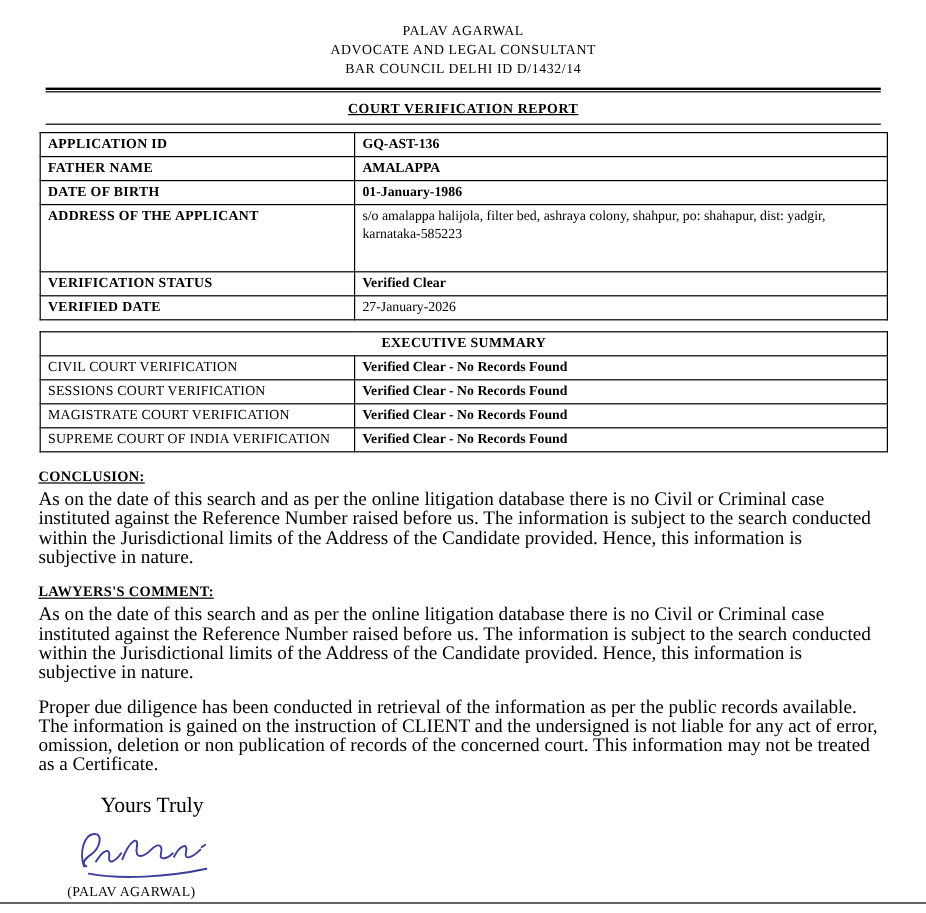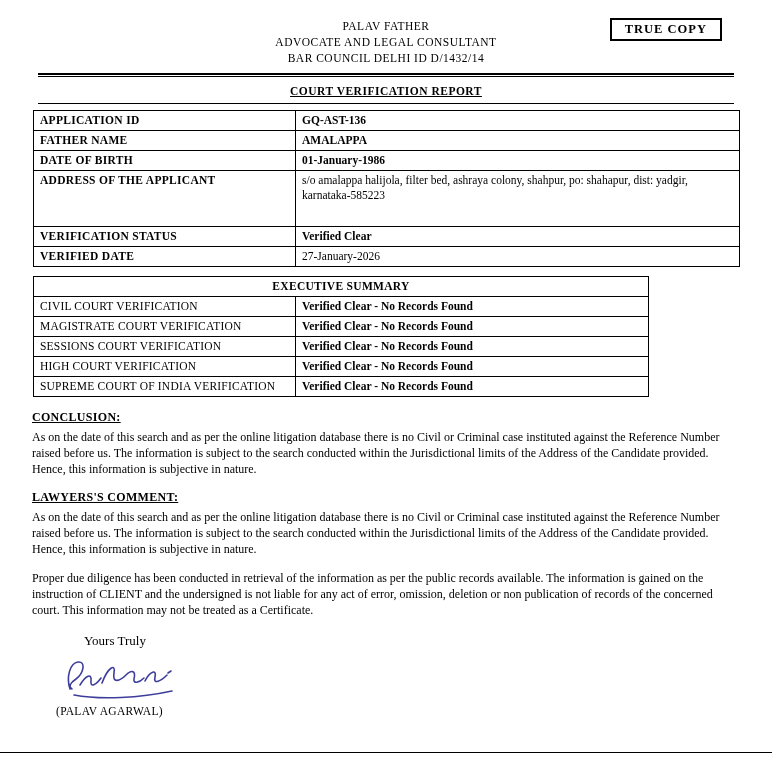--- a/index.html
+++ b/index.html
@@ -52,67 +52,66 @@
     padding: 2px 6px;
     vertical-align: top;
     line-height: 15px;
   }
   .details-table td.lbl { width: 262px; font-weight: bold; letter-spacing: 0.3px; }
   .details-table td.val { font-weight: bold; }
   .details-table td.val-normal { font-weight: normal; }
   .details-table tr.tall td { height: 56px; }
 
   
-  .exec-table { width: 616px; margin: 9px 0 0 1px; }
+  .exec-table { width: 707px; margin: 9px 0 0 1px; }
   .exec-table td, .exec-table th {
     border: 1px solid #000;
     font-size: 11.5px;
     padding: 2px 6px;
     line-height: 15px;
   }
   .exec-table th { font-weight: bold; text-align: center; letter-spacing: 0.3px; }
   .exec-table td.lbl { width: 262px; font-weight: normal; text-align: left; letter-spacing: 0.2px; }
   .exec-table td.val { font-weight: bold; text-align: left; }
 
   
   .section { margin-top: 13px; }
   .section-heading {
     font-weight: bold;
     font-size: 12px;
     text-decoration: underline;
     letter-spacing: 0.3px;
   }
   .section-body {
     margin-top: 4px;
-    font-size: 12px;
+    font-size: 16px;
     line-height: 16px;
     width: 700px;
   }
 
   
-  .closing { margin: 15px 0 0 52px; font-size: 13px; }
+  .closing { margin: 15px 0 0 52px; font-size: 18px; }
   .signature-wrap { margin: 4px 0 0 28px; height: 52px; }
   .signer-name { margin-left: 24px; font-size: 11.5px; letter-spacing: 0.3px; }
   .rule-bottom {
     position: absolute;
     left: 0; right: 0; bottom: 8px;
     border-top: 1px solid #000;
   }
 </style>
 </head>
 <body>
 
 <div class="page">
 
   <div class="letterhead">
-    <div>PALAV FATHER</div>
+    <div>PALAV AGARWAL</div>
     <div>ADVOCATE AND LEGAL CONSULTANT</div>
     <div>BAR COUNCIL DELHI ID D/1432/14</div>
   </div>
-  <div class="stamp">TRUE COPY</div>
 
   <div class="rule-double"></div>
 
   <div class="report-title">COURT VERIFICATION REPORT</div>
 
   <div class="rule-thin"></div>
 
   <table class="details-table">
     <tbody>
       <tr>
@@ -145,29 +144,25 @@
   <table class="exec-table">
     <tbody>
       <tr>
         <th colspan="2">EXECUTIVE SUMMARY</th>
       </tr>
       <tr>
         <td class="lbl">CIVIL COURT VERIFICATION</td>
         <td class="val">Verified Clear - No Records Found</td>
       </tr>
       <tr>
+        <td class="lbl">SESSIONS COURT VERIFICATION</td>
+        <td class="val">Verified Clear - No Records Found</td>
+      </tr>
+      <tr>
         <td class="lbl">MAGISTRATE COURT VERIFICATION</td>
-        <td class="val">Verified Clear - No Records Found</td>
-      </tr>
-      <tr>
-        <td class="lbl">SESSIONS COURT VERIFICATION</td>
-        <td class="val">Verified Clear - No Records Found</td>
-      </tr>
-      <tr>
-        <td class="lbl">HIGH COURT VERIFICATION</td>
         <td class="val">Verified Clear - No Records Found</td>
       </tr>
       <tr>
         <td class="lbl">SUPREME COURT OF INDIA VERIFICATION</td>
         <td class="val">Verified Clear - No Records Found</td>
       </tr>
     </tbody>
   </table>
 
   <div class="section">

